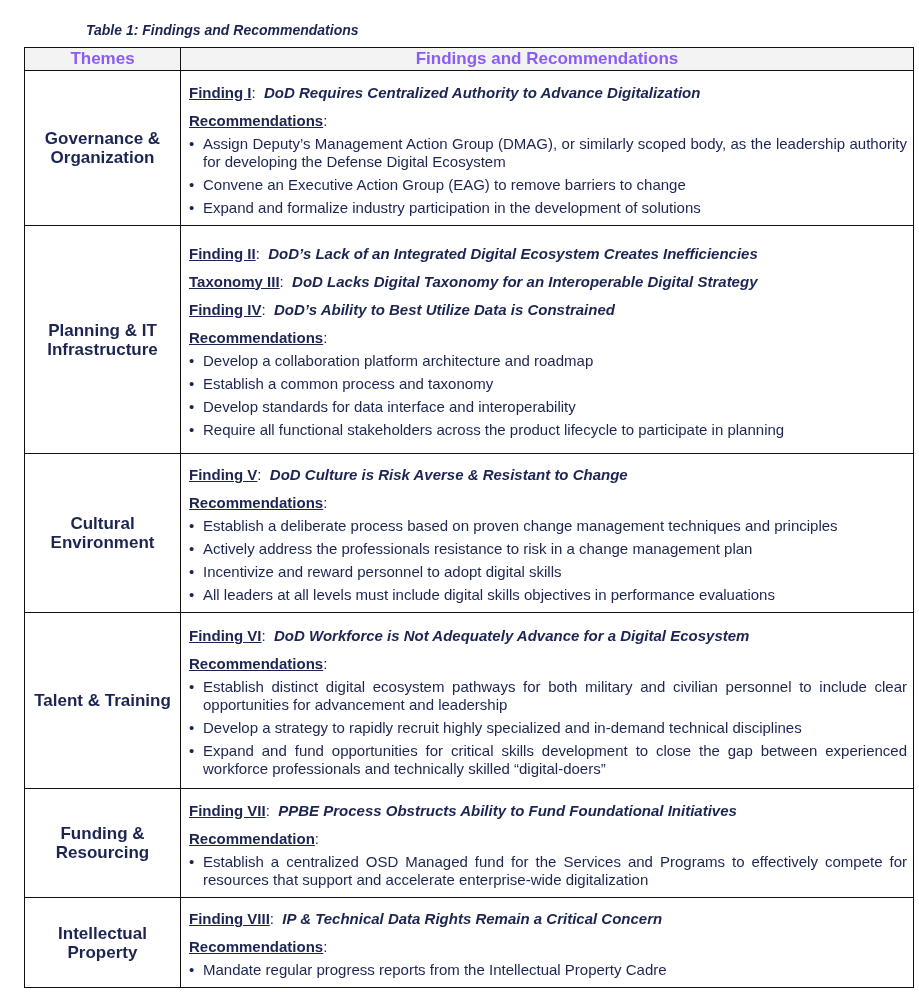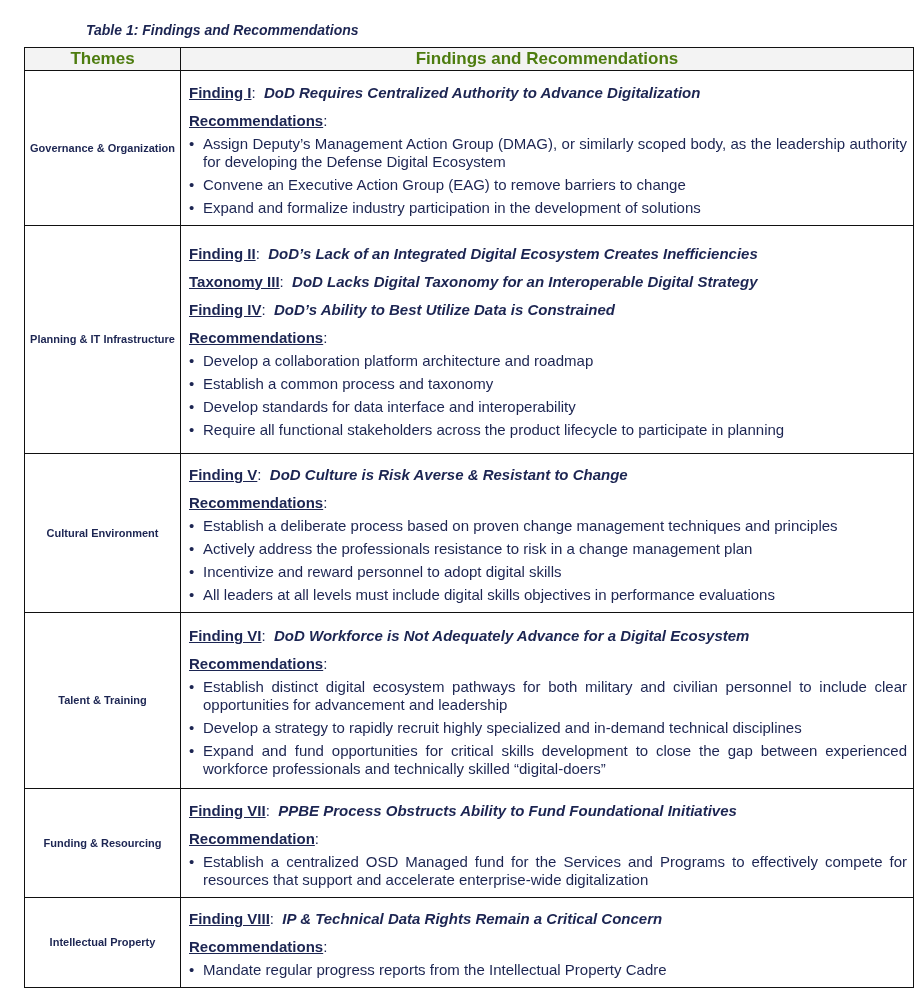--- a/index.html
+++ b/index.html
@@ -1,23 +1,23 @@
 <!DOCTYPE html>
 <html><head>
 <meta charset="utf-8">
 <style>
   html, body { margin:0; padding:0; background:#ffffff; }
   body { width:919px; height:996px; position:relative; overflow:hidden;
          font-family:"Liberation Sans", sans-serif; color:#1c2552; }
   .title { position:absolute; left:86px; top:14px; font-size:14px; font-weight:bold; font-style:italic; color:#1c2552;margin-top:8px; }
   table { position:absolute; left:24px; top:47px; width:890px; border-collapse:collapse; table-layout:fixed; }
   td, th { border:1.5px solid #111; vertical-align:middle; }
-  th { background:#f3f3f3; font-size:17px; font-weight:bold; height:22px; padding:0; text-align:center; color:#4d7c0f; }
+  th { background:#f3f3f3; font-size:17px; font-weight:bold; height:22px; padding:0; text-align:center; color:#8b5cf6; }
   col.c1 { width:156px; }
-  td.theme { text-align:center; font-weight:bold; font-size:11px; line-height:29px; padding:0 4px; }
+  td.theme { text-align:center; font-weight:bold; font-size:17px; line-height:19px; padding:0 4px; }
   td.content { padding:6px 6px 4px 8px; font-size:15px; }
   .finding { margin:2px 0 9px 0; line-height:19px; }
   .finding .lbl { font-weight:bold; text-decoration:underline; }
   .finding .txt { font-style:italic;font-weight:bold; }
   .rec-head { margin:0 0 5px 0; line-height:19px; }
   .rec-head .lbl { font-weight:bold; text-decoration:underline; }
   ul { margin:0; padding:0; list-style:none; }
   li { position:relative; padding-left:14px; line-height:18px; margin-bottom:5px; text-align:justify; }
   li:last-child { margin-bottom:1px; }
   li .bullet { position:absolute; left:0; top:0; }

